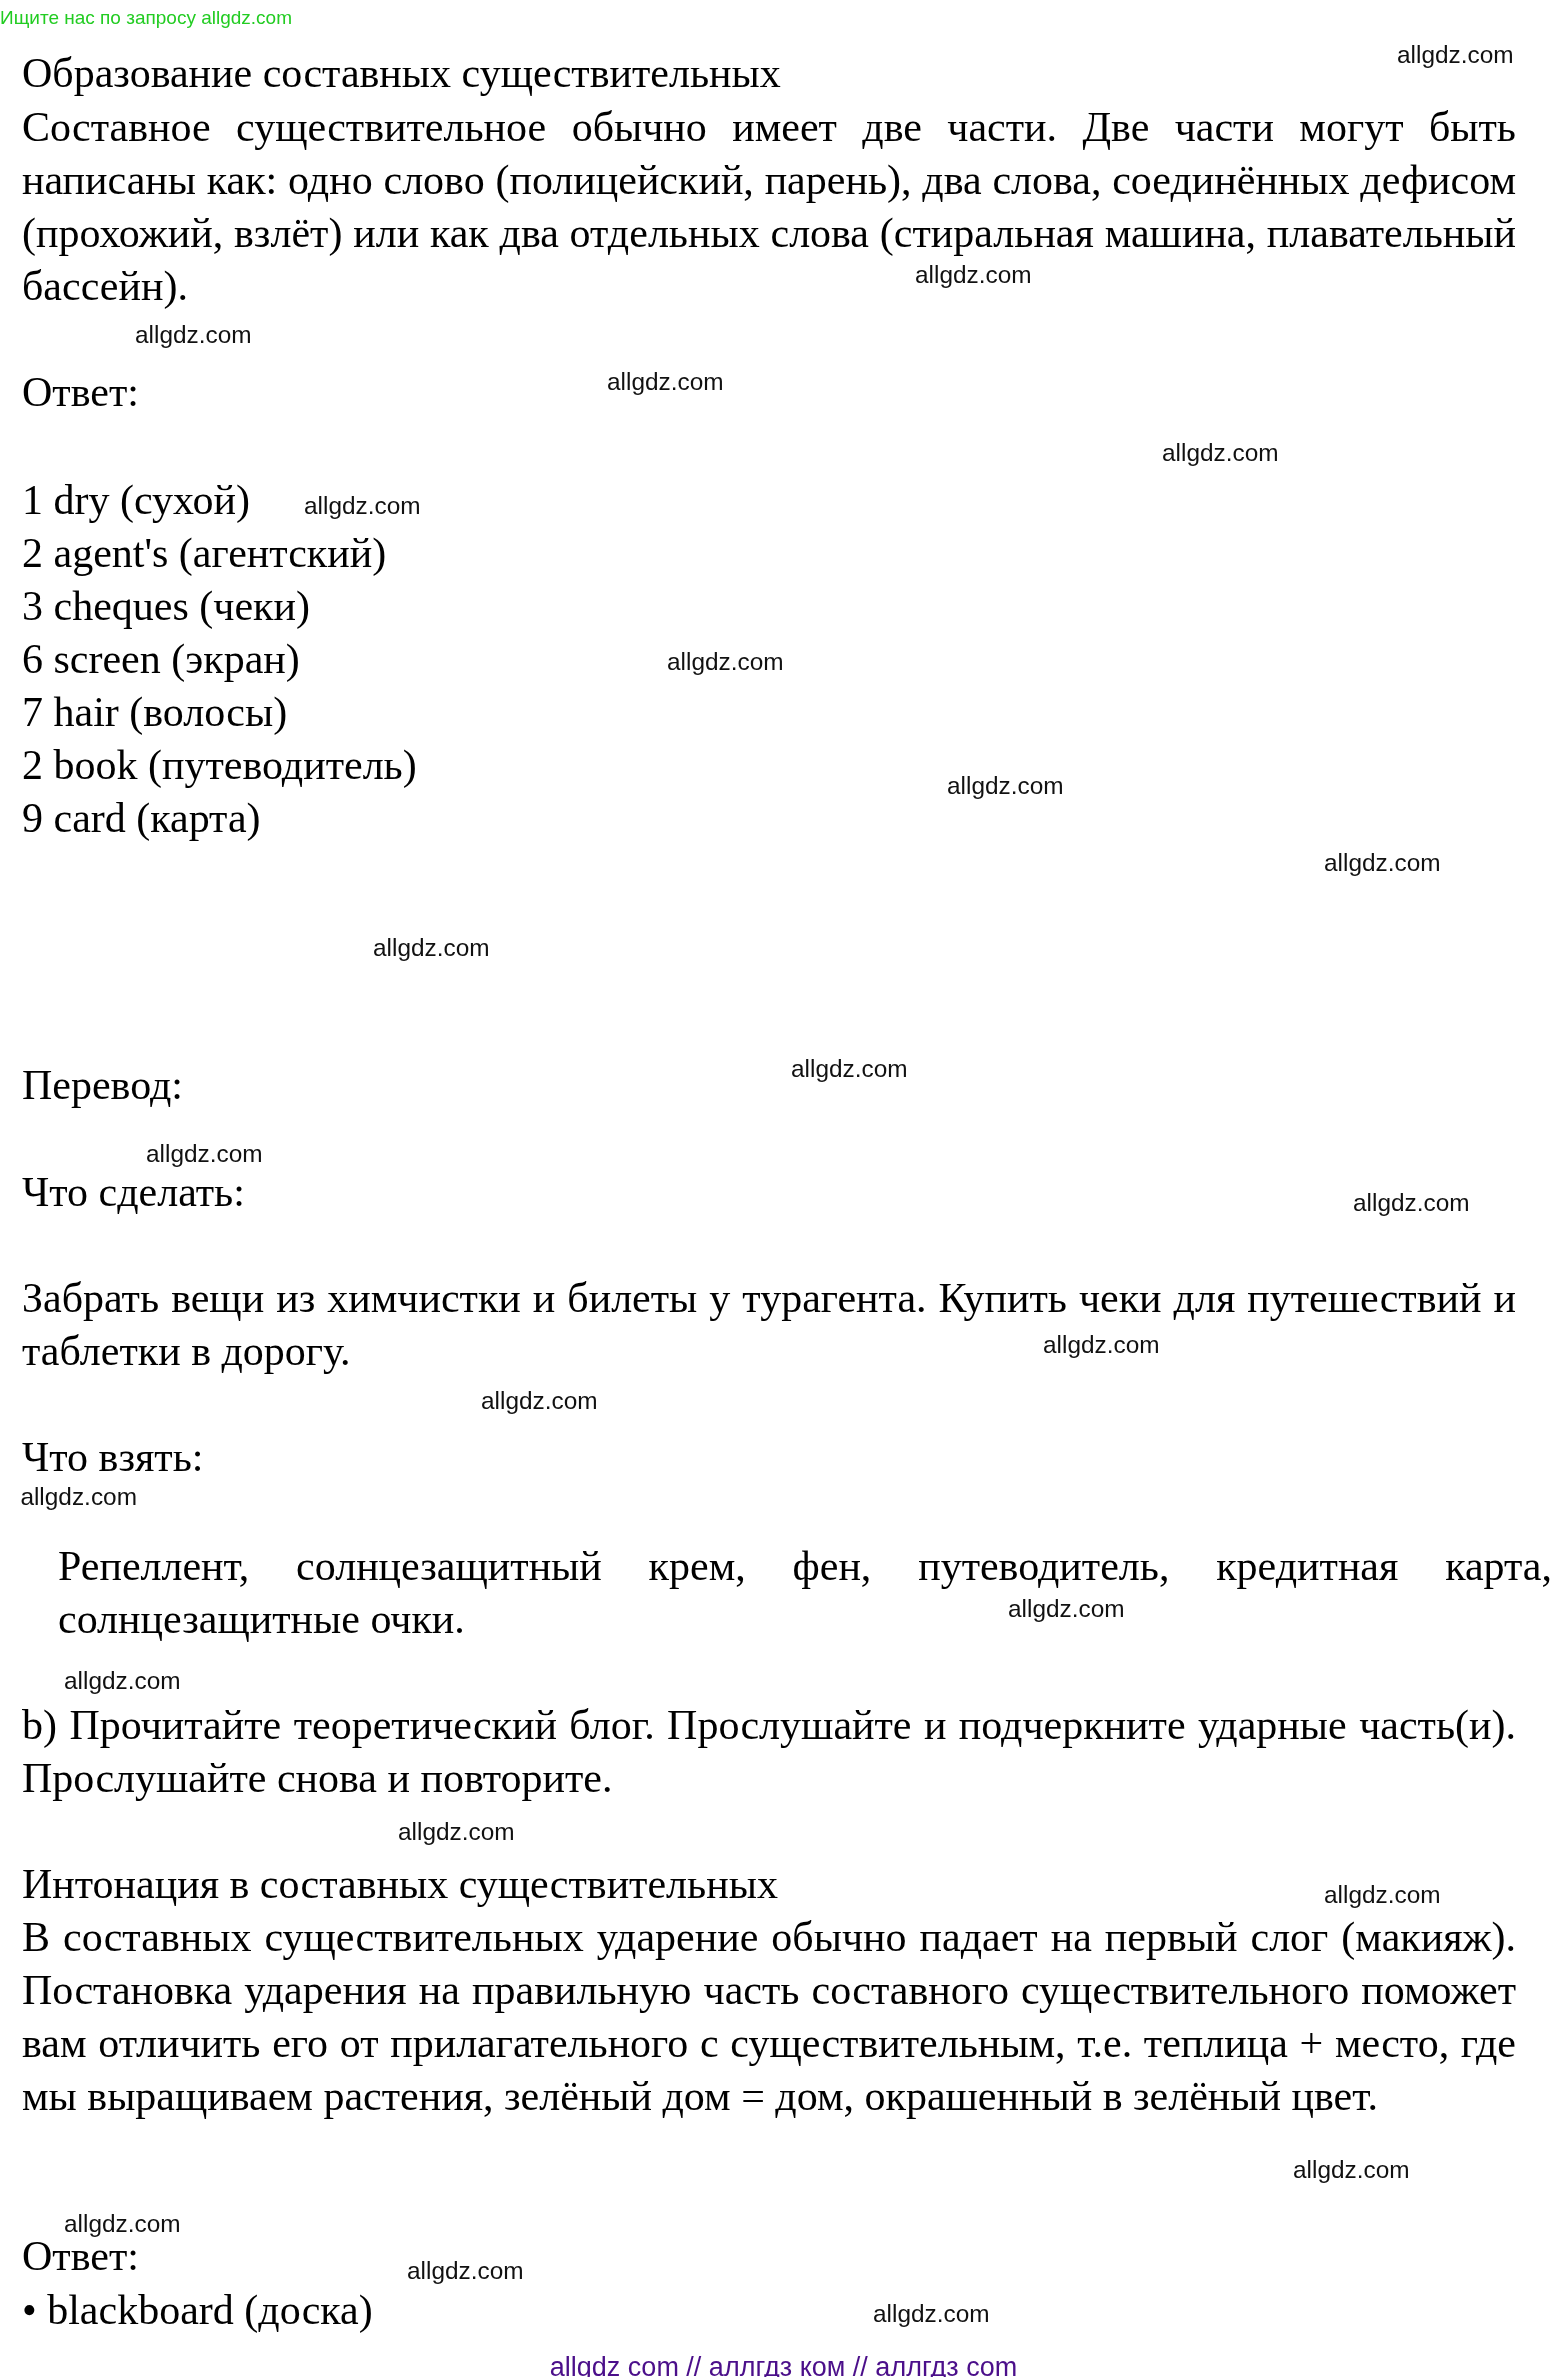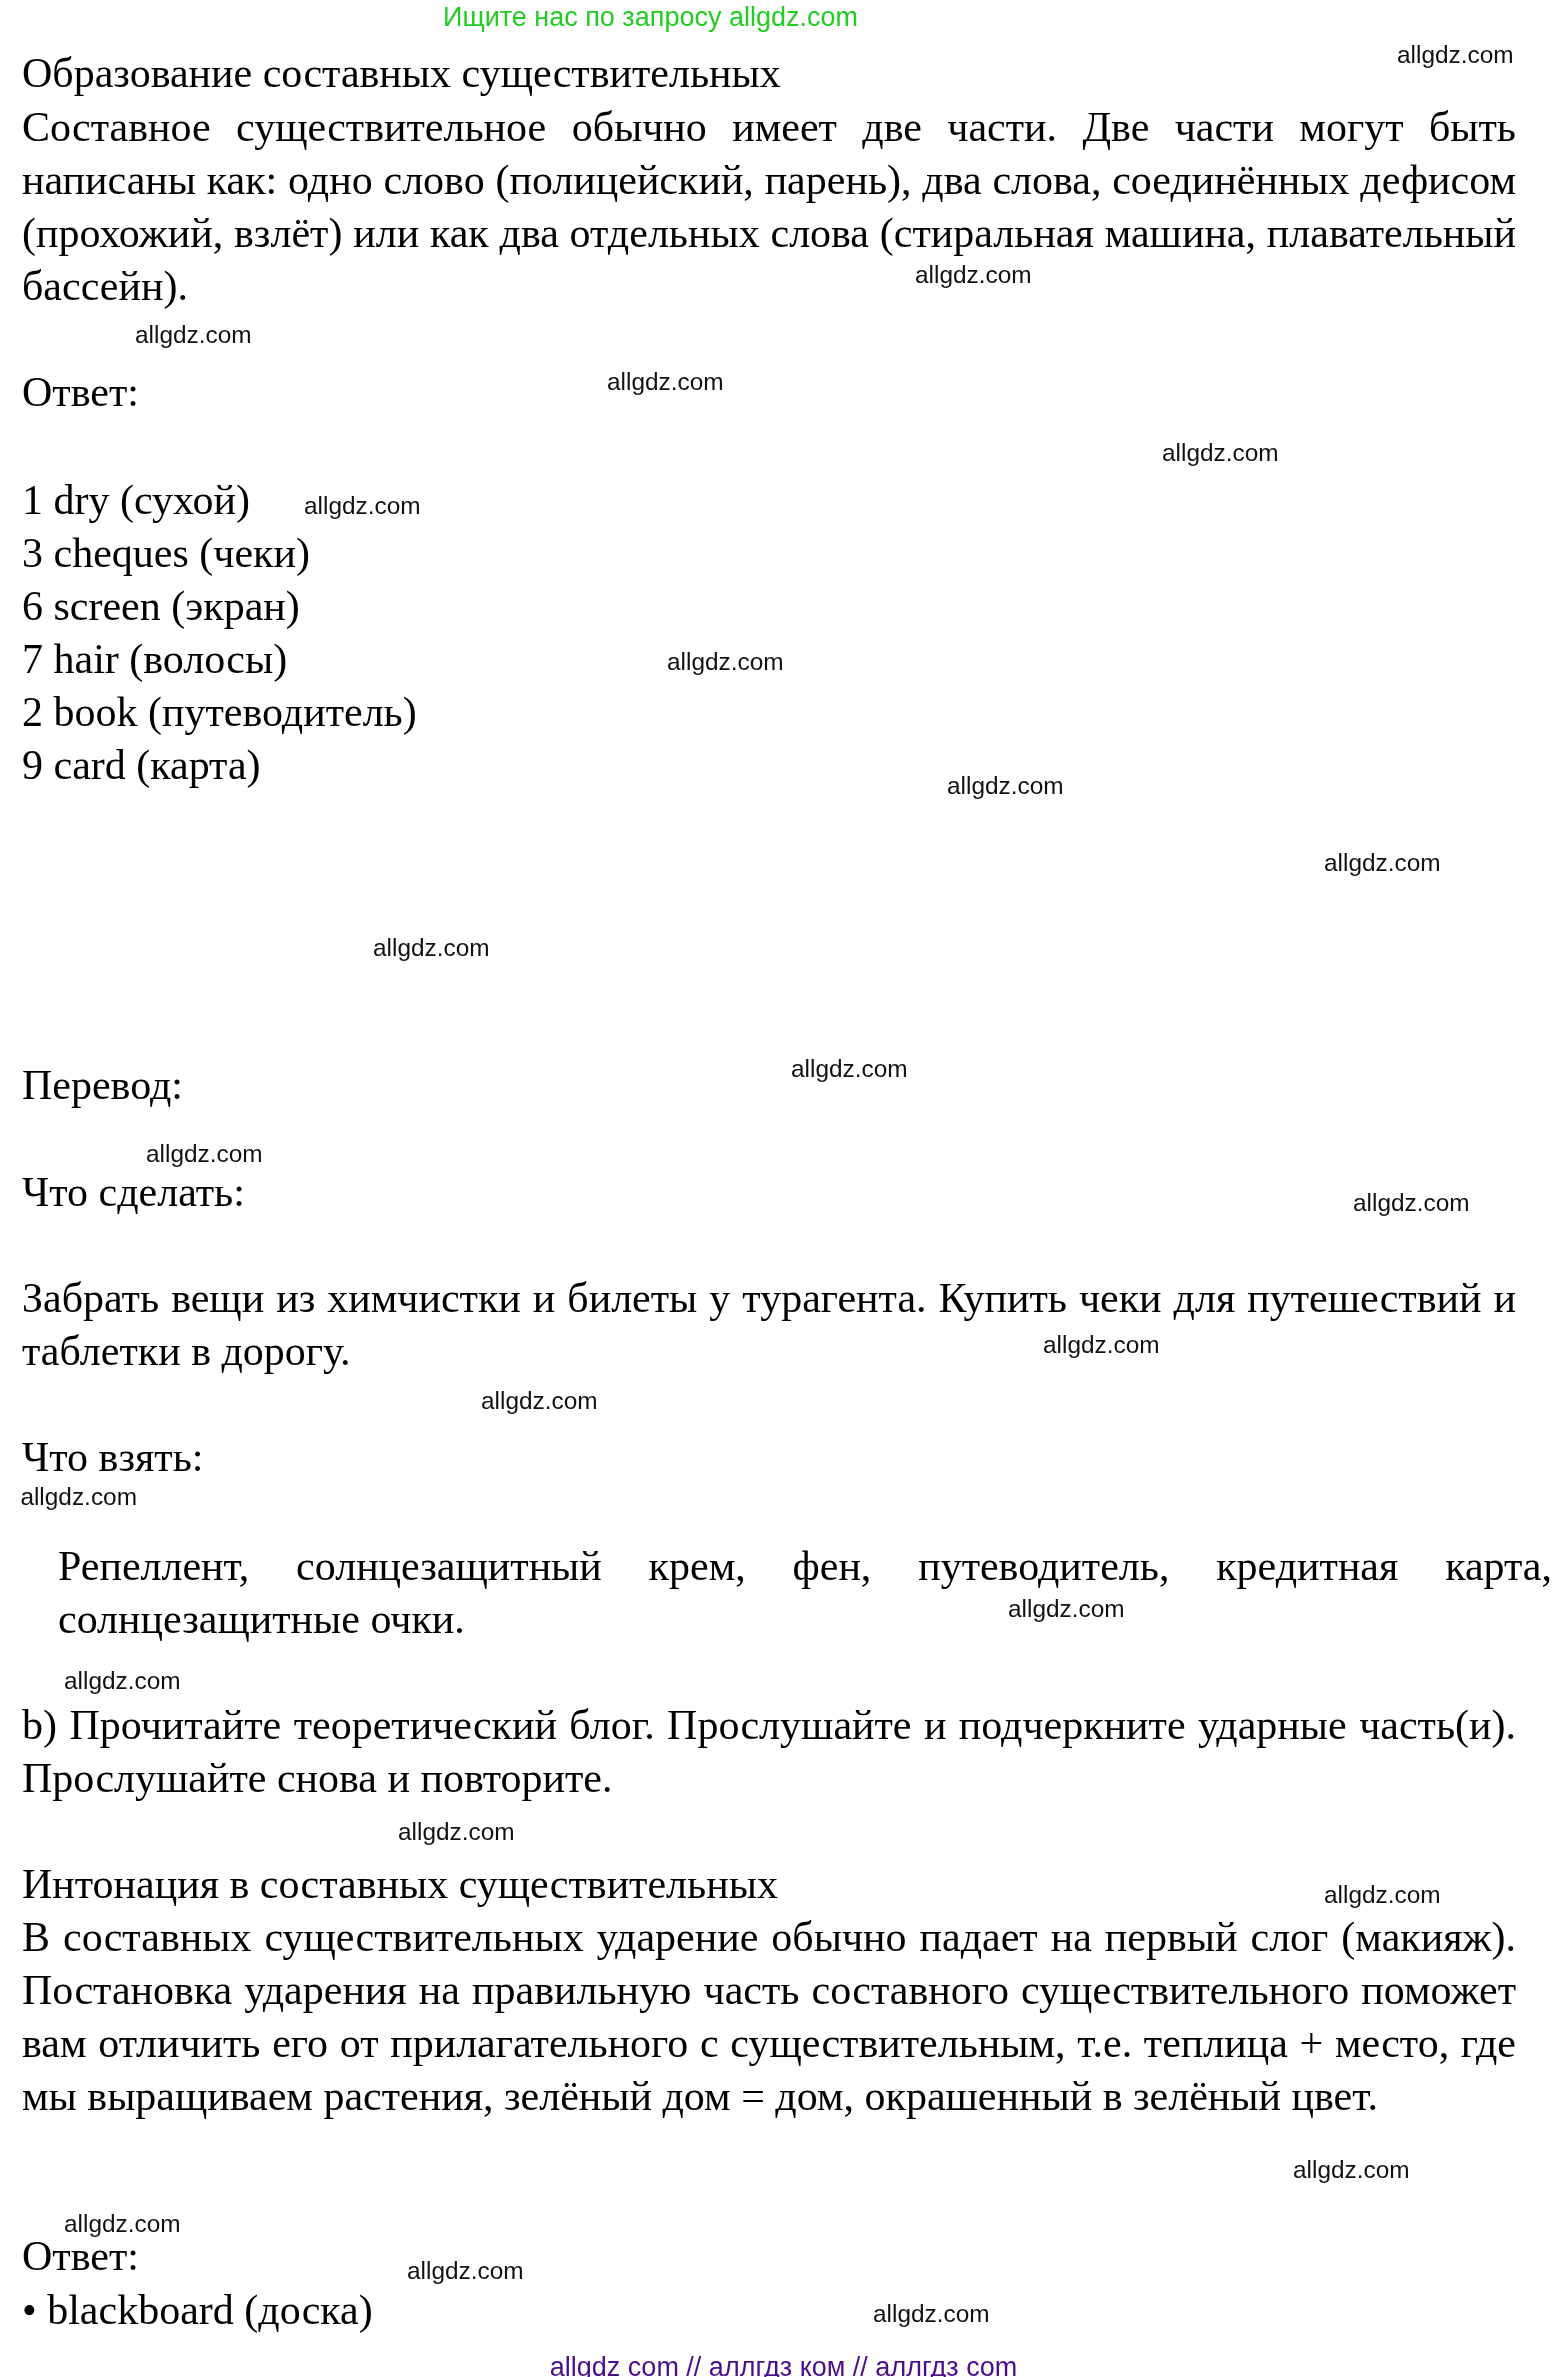--- a/index.html
+++ b/index.html
@@ -1,19 +1,19 @@
 <!DOCTYPE html>
 <html style="font-size:12.6px"><head>
 <meta charset="utf-8">
 <style>
   html, body { margin: 0; padding: 0; background: #ffffff; }
   body { width: 1567px; height: 2377px; position: relative; overflow: hidden; }
   .serif { font-family: "Liberation Serif", "DejaVu Serif", serif; color: #000000; font-size: 42px; line-height: 53px; }
   .wm { position: absolute; font-family: "Liberation Sans", "DejaVu Sans", sans-serif; font-size: 24.4px; color: #111; white-space: nowrap; }
-  .top-banner { position: absolute; top: 0; left: 0; width: 1301px; text-align: center; font-family: "Liberation Sans", "DejaVu Sans", sans-serif; font-size: 27px; line-height: 35px; }
+  .top-banner { position: absolute; top: 0; left: 0; width: 1301px; font-family: "Liberation Sans", "DejaVu Sans", sans-serif; font-size: 19px; line-height: 35px; }
   .footer { position: absolute; top: 2352px; left: 0; width: 1567px; text-align: center; font-family: "Liberation Sans", "DejaVu Sans", sans-serif; font-size: 27px; line-height: 31px; }
   .block { position: absolute; left: 22px; width: 1494px; }
   .justify { text-align: justify; text-align-last: left; }
   .line { white-space: nowrap; }
 </style>
 </head>
 <body>
 
 <div class="top-banner" style="color:#22cc22;">
   <span>Ищите нас по запросу allgdz.com</span>
@@ -25,20 +25,21 @@
 <div class="block serif justify" style="top:101px;">
   <span>Составное существительное обычно имеет две части. Две части могут быть написаны как: одно слово (полицейский, парень), два слова, соединённых дефисом (прохожий, взлёт) или как два отдельных слова (стиральная машина, плавательный бассейн).</span>
 </div>
 
 <div class="block serif" style="top:366px;">
   <span>Ответ:</span>
 </div>
 
 <div class="block serif" style="top:474px;">
   <div class="line">1 dry (сухой)</div>
+  <div class="line">2 agent's (агентский)</div>
   <div class="line">3 cheques (чеки)</div>
   <div class="line">6 screen (экран)</div>
   <div class="line">7 hair (волосы)</div>
   <div class="line">2 book (путеводитель)</div>
   <div class="line">9 card (карта)</div>
 </div>
 
 <div class="block serif" style="top:1059px;">
   <span>Перевод:</span>
 </div>

